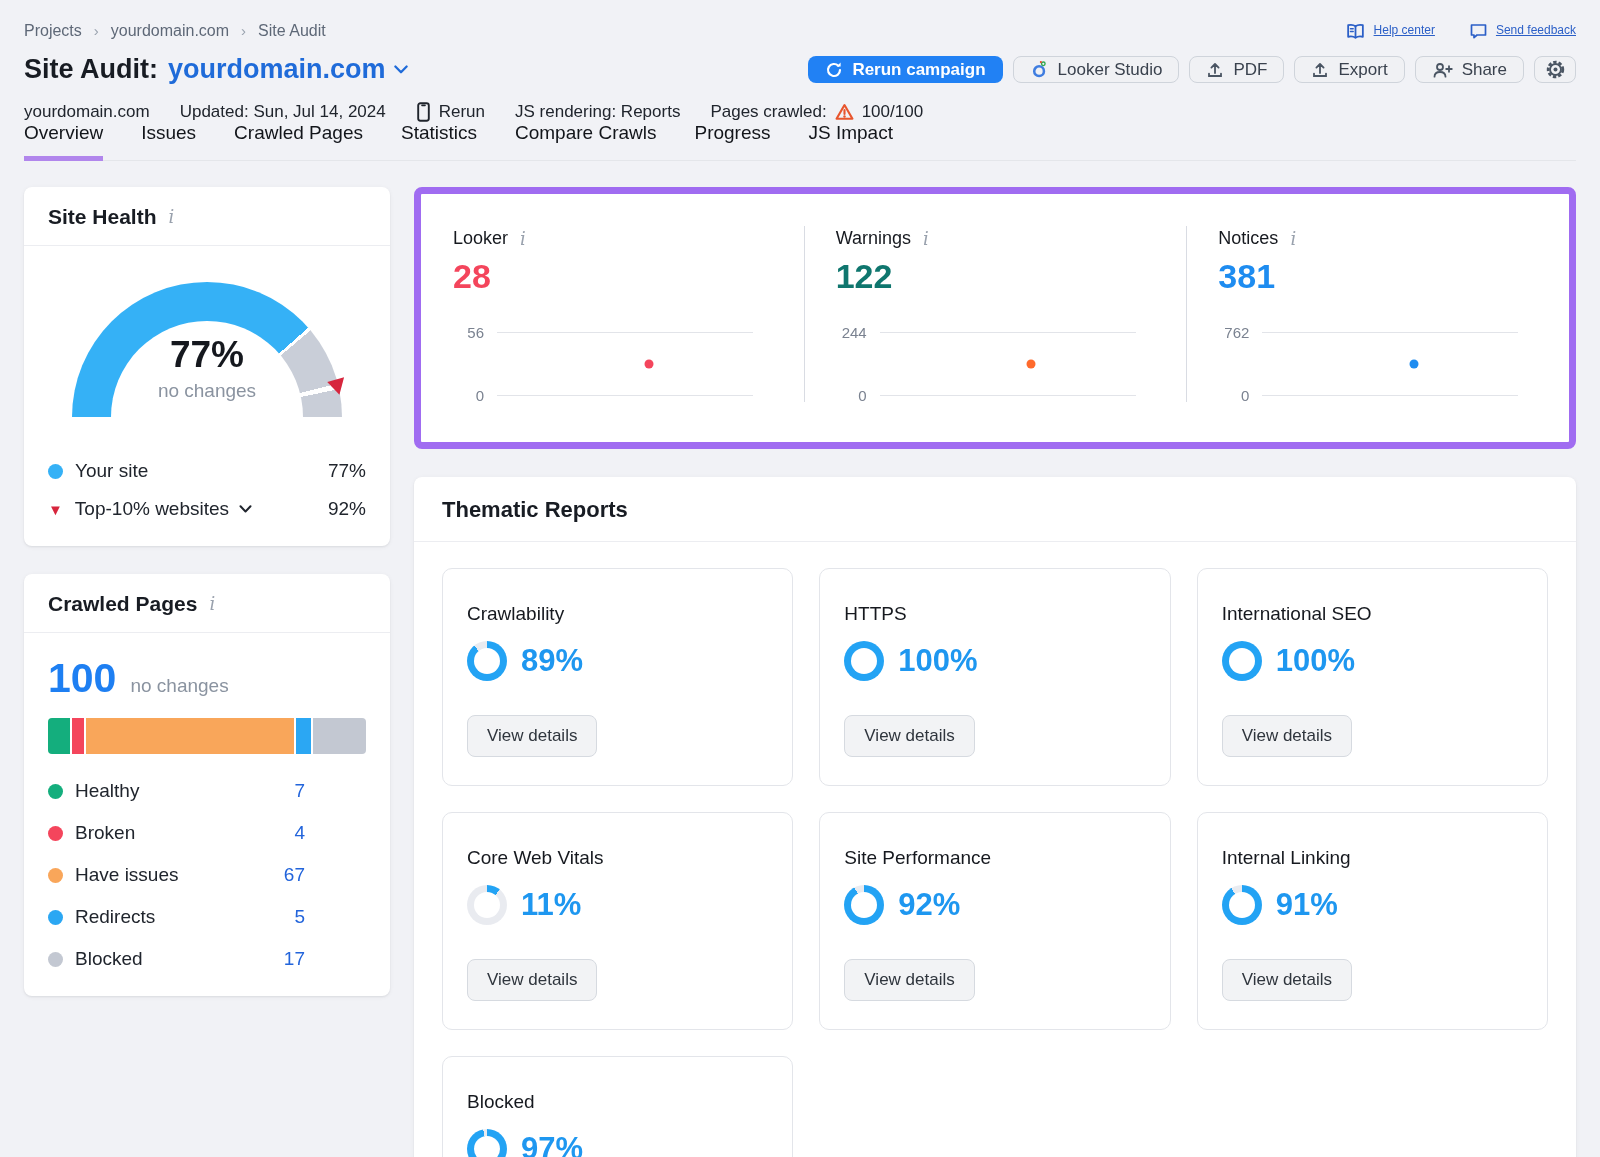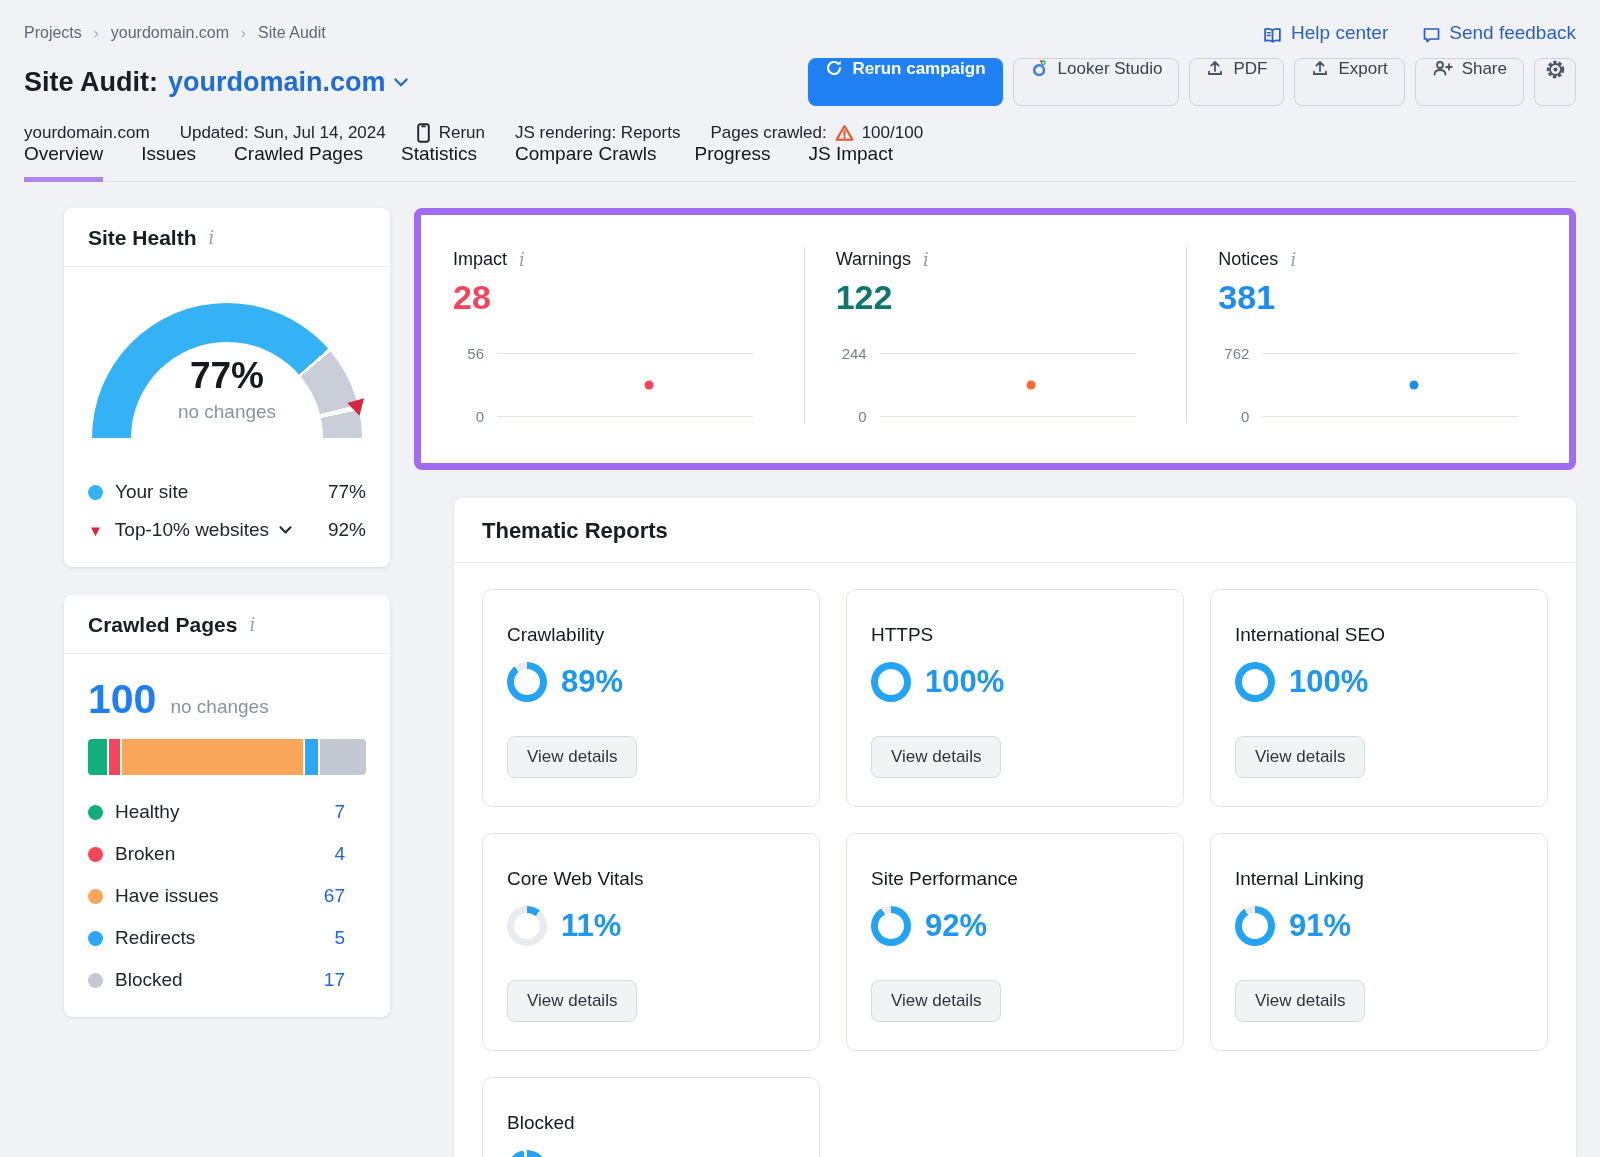--- a/index.html
+++ b/index.html
@@ -11,47 +11,47 @@
     overflow:hidden;
   }
   .page { padding:0 24px; }
 
   
   .row-breadcrumb { display:flex; justify-content:space-between; align-items:center; padding-top:22px; }
   .breadcrumb { display:flex; align-items:center; gap:12px; font-size:16px; color:#5E6877; }
   .crumb { cursor:pointer; }
   .crumb-sep { color:#9AA3AF; font-size:15px; transform:translateY(-1px); }
   .quick-links { display:flex; align-items:center; gap:34px; }
-  .quick-link { display:flex; align-items:flex-end; gap:8px; color:#2B5FC7; font-size:19px; cursor:pointer; }
+  .quick-link { display:flex; align-items:flex-start; gap:8px; color:#2B5FC7; font-size:12px; cursor:pointer;text-decoration:underline; }
 
   .row-title { display:flex; justify-content:space-between; align-items:center; margin-top:14px; }
   .page-title { display:flex; align-items:center; gap:10px; font-size:27px; font-weight:bold; }
   .page-title .domain { color:#1F6BD9; display:flex; align-items:center; gap:8px; cursor:pointer; }
   .toolbar { display:flex; align-items:center; gap:10px; }
-  .btn { display:flex; gap:9px; height:48px; padding:0 16px; border-radius:8px;
+  .btn { display:flex; align-items:center; gap:9px; height:27px; padding:0 16px; border-radius:8px;
          font-size:17px; cursor:pointer; border:1px solid transparent; }
   .btn-primary { background:#2181F4; color:#fff; font-weight:bold; }
   .btn-secondary { background:#F0F1F4; color:#3A424E; border-color:#CFD4DB; }
   .btn-icon-only { width:42px; justify-content:center; padding:0; }
 
   .row-meta { display:flex; align-items:center; gap:30px; margin-top:17px; font-size:17px; color:#20252D; }
   .meta-item { display:flex; align-items:center; gap:8px; }
 
   
   .tabs { display:flex; gap:38px; border-bottom:1px solid #E4E6EA; }
   .tab { font-size:19px; color:#12151A; padding-bottom:16px; position:relative; cursor:pointer; }
   .tab.active { font-weight:500; }
   .tab.active::after { content:""; position:absolute; left:0; right:0; bottom:-1px; height:5px; background:#B186EC; }
 
   
   .content { display:flex; gap:24px; margin-top:26px; align-items:flex-start; }
   .col-left { width:366px; display:flex; flex-direction:column; gap:28px; flex:none; }
   .col-right { flex:1; display:flex; flex-direction:column; gap:28px; }
 
-  .card { background:#fff; border-radius:8px; box-shadow:0 1px 2px rgba(25,30,45,.07), 0 1px 5px rgba(25,30,45,.05);margin-left:40px; }
+  .card { background:#fff; border-radius:8px; box-shadow:0 1px 2px rgba(25,30,45,.07), 0 1px 5px rgba(25,30,45,.05); }
   .card-header { display:flex; align-items:center; gap:10px; padding:18px 24px 16px; border-bottom:1px solid #ECEDF1; }
   .card-title { font-size:21px; font-weight:bold; }
   .card-body { padding:22px 24px 26px; }
 
   .info-i { font-family:"DejaVu Serif", serif; font-style:italic; color:#99A1AD; font-size:18px; line-height:1;
             cursor:pointer; padding:0 2px; }
 
   
   .gauge-wrap { position:relative; width:270px; height:140px; margin:14px auto 0; }
   .gauge-clip { position:absolute; left:0; top:0; width:270px; height:135px; overflow:hidden; }
@@ -342,21 +342,21 @@
           </div>
         </div>
       </div>
     </div>
 
     <div class="col-right">
 
       <div class="issues-panel">
         <div class="issue-section">
           <div class="issue-label-row">
-            <span>Impact</span>
+            <span>Looker</span>
             <span class="info-i">i</span>
           </div>
           <div class="issue-value" style="color: rgb(244, 69, 92);">28</div>
           <div class="spark">
             <div class="spark-row">
                 <span class="spark-axis">56</span>
                 <span class="spark-line"></span>
               </div>
             <div class="spark-row">
                 <span class="spark-axis">0</span>

